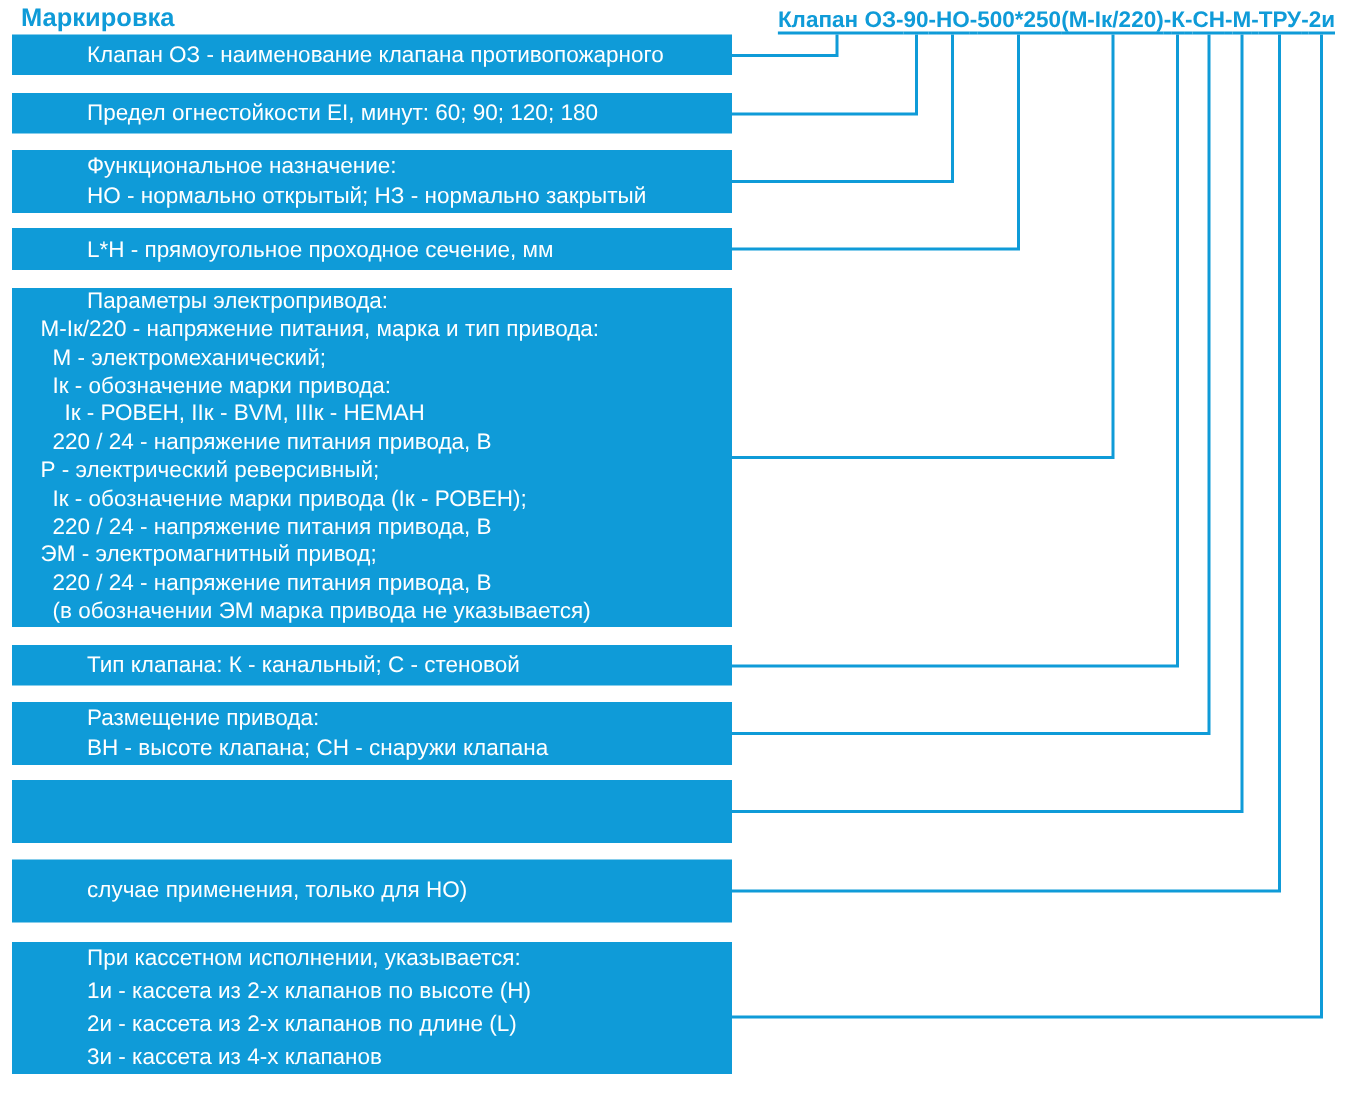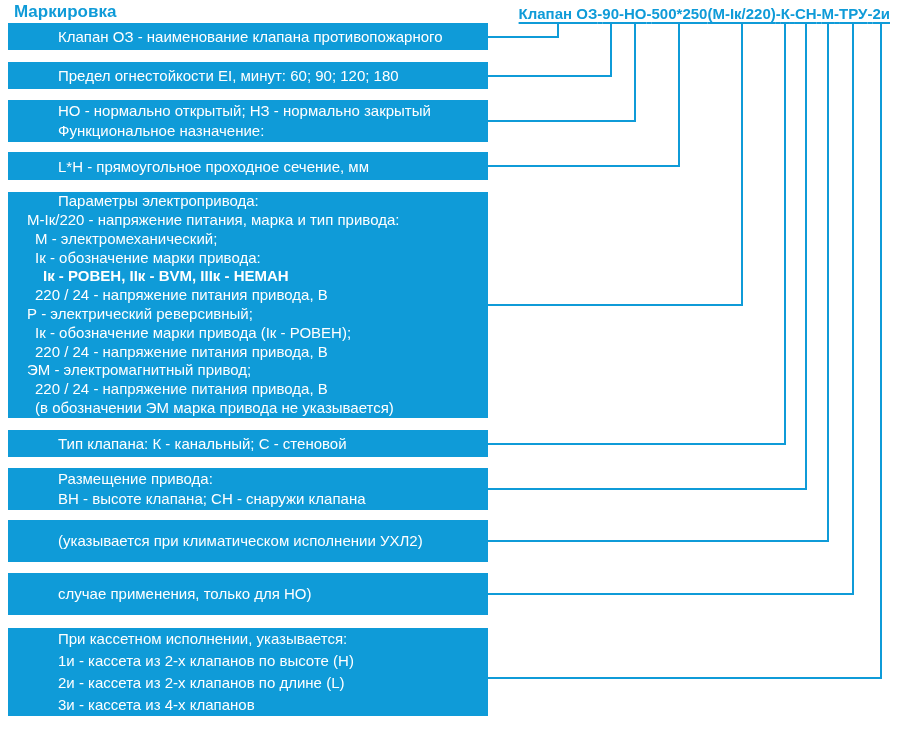--- a/index.html
+++ b/index.html
@@ -27,42 +27,42 @@
     background:var(--accent);color:#ffffff;
     box-sizing:border-box;
     display:flex;flex-direction:column;justify-content:center;
     font-size:15px;
     padding:0 10px 0 11px;
   }
   .legend-box .line{white-space:nowrap;}
   .ind0{padding-left:0;margin-left:39px;}
   .ind1{padding-left:8px;}
   .ind2{padding-left:16px;}
-  .ind3{padding-left:24px;font-weight:bold;}
+  .ind3{padding-left:24px;}
   #connectors{
     position:absolute;left:0;top:0;width:900px;height:730px;
     pointer-events:none;
   }
 </style>
 </head>
 <body style="--accent: #0f9bd8;">
 
 <div id="stage">
   <div id="page-title">Маркировка</div>
   <div id="product-code"><span class="seg">Клапан ОЗ</span><span>-</span><span class="seg">90</span><span>-</span><span class="seg">НО</span><span>-</span><span class="seg">500*250</span><span class="seg">(М-Iк/220)</span><span>-</span><span class="seg">К</span><span>-</span><span class="seg">СН</span><span>-</span><span class="seg">М</span><span>-</span><span class="seg">ТРУ</span><span>-</span><span class="seg">2и</span></div>
   <div id="legend">
       <div class="legend-box" style="top: 23px; height: 27px; line-height: 19px;">
         <div class="line ind0">Клапан ОЗ - наименование клапана противопожарного</div>
       </div>
       <div class="legend-box" style="top: 62px; height: 27px; line-height: 19px;">
         <div class="line ind0">Предел огнестойкости EI, минут: 60; 90; 120; 180</div>
       </div>
       <div class="legend-box" style="top: 100px; height: 42px; line-height: 20px;">
+        <div class="line ind0">Функциональное назначение:</div>
         <div class="line ind0">НО - нормально открытый; НЗ - нормально закрытый</div>
-        <div class="line ind0">Функциональное назначение:</div>
       </div>
       <div class="legend-box" style="top: 152px; height: 28px; line-height: 19px;">
         <div class="line ind0">L*H - прямоугольное проходное сечение, мм</div>
       </div>
       <div class="legend-box" style="top: 192px; height: 226px; line-height: 18.8px;">
         <div class="line ind0">Параметры электропривода:</div>
         <div class="line ind1">М-Iк/220 - напряжение питания, марка и тип привода:</div>
         <div class="line ind2">М - электромеханический;</div>
         <div class="line ind2">Iк - обозначение марки привода:</div>
         <div class="line ind3">Iк - РОВЕН, IIк - BVM, IIIк - НЕМАН</div>
@@ -75,21 +75,20 @@
         <div class="line ind2">(в обозначении ЭМ марка привода не указывается)</div>
       </div>
       <div class="legend-box" style="top: 430px; height: 27px; line-height: 19px;">
         <div class="line ind0">Тип клапана: К - канальный; С - стеновой</div>
       </div>
       <div class="legend-box" style="top: 468px; height: 42px; line-height: 20px;">
         <div class="line ind0">Размещение привода:</div>
         <div class="line ind0">ВН - высоте клапана; СН - снаружи клапана</div>
       </div>
       <div class="legend-box" style="top: 520px; height: 42px; line-height: 20px;">
-        <div class="line ind0">(указывается при климатическом исполнении УХЛ2)</div>
       </div>
       <div class="legend-box" style="top: 573px; height: 42px; line-height: 20px;">
         <div class="line ind0">случае применения, только для НО)</div>
       </div>
       <div class="legend-box" style="top: 628px; height: 88px; line-height: 22.2px;">
         <div class="line ind0">При кассетном исполнении, указывается:</div>
         <div class="line ind0">1и - кассета из 2-х клапанов по высоте (H)</div>
         <div class="line ind0">2и - кассета из 2-х клапанов по длине (L)</div>
         <div class="line ind0">3и - кассета из 4-х клапанов</div>
       </div>

